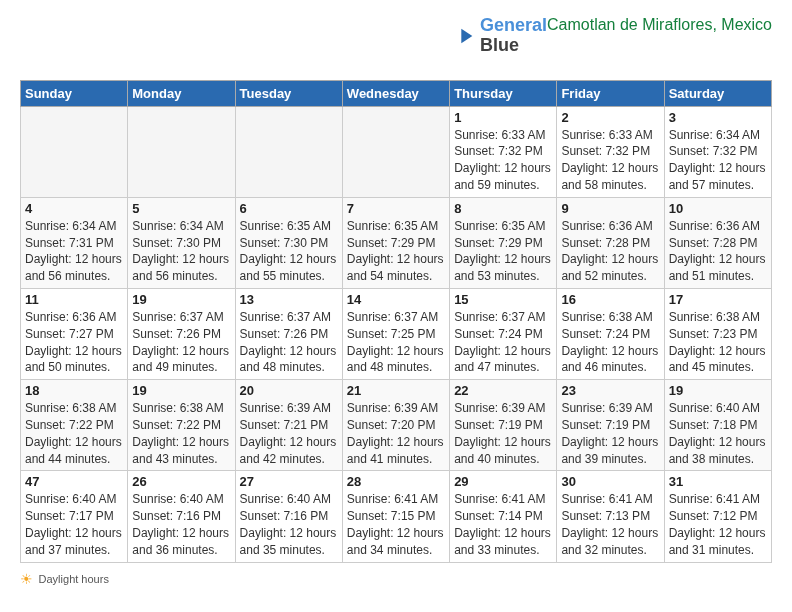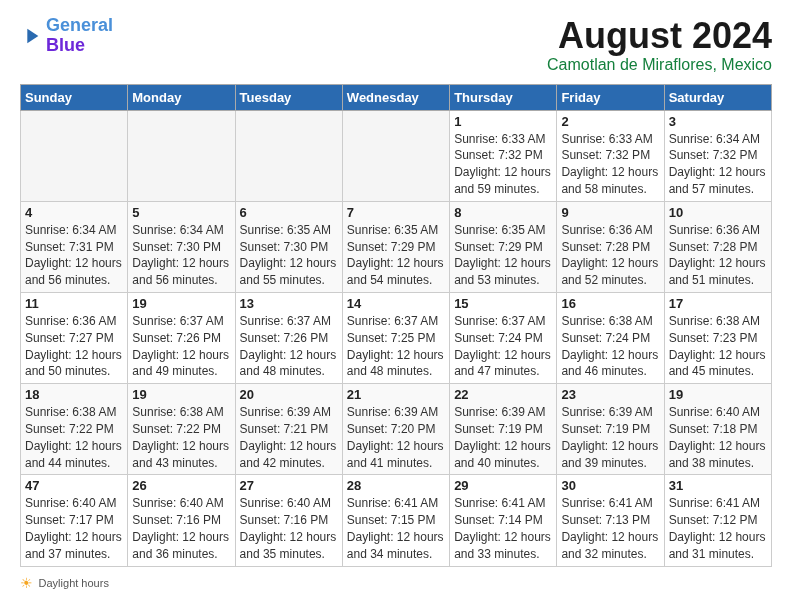--- a/index.html
+++ b/index.html
@@ -1,18 +1,18 @@
 <!DOCTYPE html>
 <html><head>
   <meta charset="utf-8">
   <style>
     * { box-sizing: border-box; margin: 0; padding: 0; }
     body { font-family: Arial, sans-serif; background: #fff; width: 792px; min-height: 612px; }
     .page { width: 792px; padding: 16px 20px 16px 20px; }
-    .header { display: flex; justify-content: space-between; align-items: flex-start; margin-bottom: 10px; }
+    .header { display: flex; justify-content: flex-end; align-items: flex-start; margin-bottom: 24px; }
     .logo { display: flex; align-items: center; gap: 4px; }
     .logo-text { font-size: 18px; font-weight: bold; color: #1a1a1a; line-height: 1.1; }
     .logo-text span { color: #4a90d9; }
     .logo-arrow { width: 22px; height: 22px; }
     .title-block { text-align: right; }
     .month-title { font-size: 36px; font-weight: bold; color: #1a1a1a; line-height: 1.1; }
     .subtitle { font-size: 16px; color: #15803d; }
     .calendar { width: 100%; border-collapse: collapse; border-radius: 25px; }
     .calendar th { background: #2a6ab0; color: #fff; font-size: 13px; font-weight: bold; padding: 5px 4px; text-align: left; border: 1px solid #aaa; }
     .calendar td { vertical-align: top; border: 1px solid #ccc; padding: 3px 4px; font-size: 10.5px; color: #222; background: #fff; min-width: 100px; height: 80px; }
@@ -29,25 +29,24 @@
 <body>
 
 <div class="page">
   <div class="header">
     <div class="logo">
       <svg class="logo-arrow" viewBox="0 0 30 30">
         <polygon points="10,5 25,15 10,25" fill="#2a6ab0"></polygon>
       </svg>
       <div class="logo-text">
         <div><span>General</span></div>
-        <div style="color:#6d28d9;">Blue</div>
+        <div style="color:#404040;">Blue</div>
       </div>
     </div>
     <div class="title-block">
-      <div class="month-title">August 2024</div>
       <div class="subtitle">Camotlan de Miraflores, Mexico</div>
     </div>
   </div>
 
   <table class="calendar">
     <thead>
       <tr>
       <th>Sunday</th>
           <th>Monday</th>
           <th>Tuesday</th>

